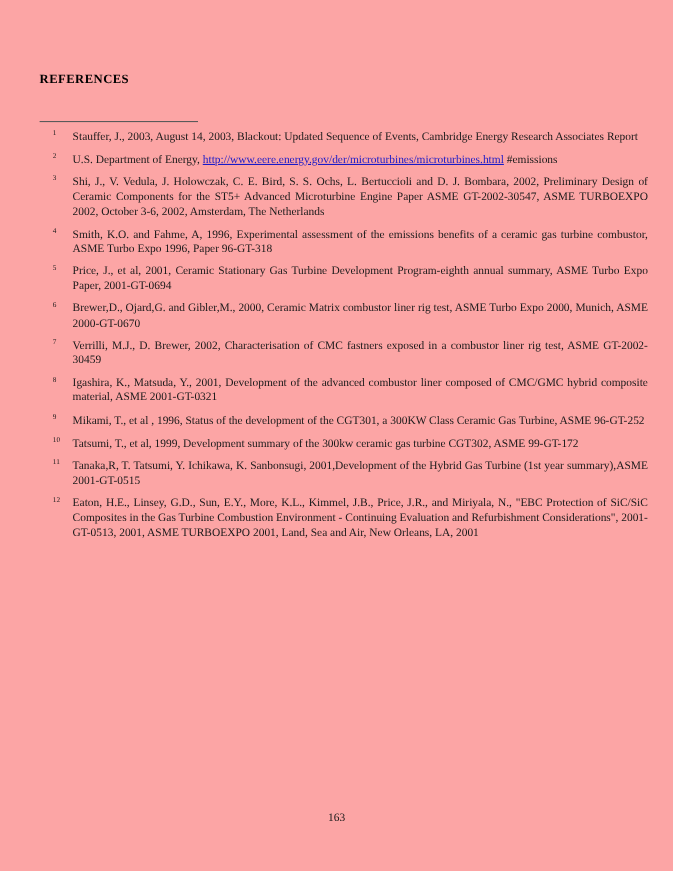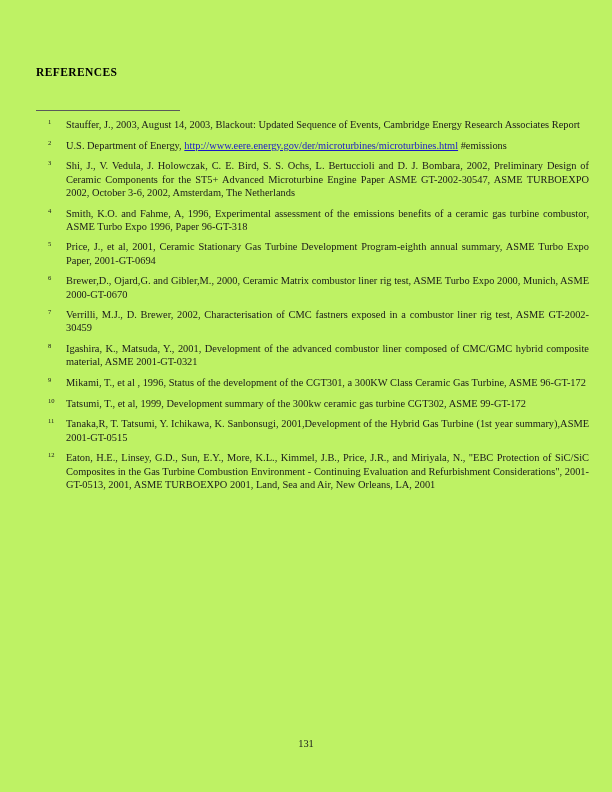--- a/index.html
+++ b/index.html
@@ -4,21 +4,21 @@
 <style>
   html, body {
     margin: 0;
     padding: 0;
     background: #ffffff;
   }
   .page {
     position: relative;
     width: 612px;
     height: 792px;
-    background: #bef264;
+    background: #fca5a5;
     margin: 0 auto;
     overflow: hidden;
     font-family: "Liberation Serif", "DejaVu Serif", serif;
     color: #000000;
   }
   .heading {
     position: absolute;
     left: 36px;
     top: 66px;
     font-size: 11.5px;
@@ -121,35 +121,35 @@
       <span class="body">Verrilli, M.J., D. Brewer, 2002, Characterisation of  CMC fastners exposed in a combustor liner rig test, ASME GT-2002-30459</span>
     </div>
 
     <div class="ref">
       <span class="marker">8</span>
       <span class="body">Igashira, K., Matsuda, Y., 2001, Development of the advanced combustor liner composed of CMC/GMC hybrid composite material, ASME 2001-GT-0321</span>
     </div>
 
     <div class="ref">
       <span class="marker">9</span>
-      <span class="body">Mikami, T., et al , 1996, Status of the development of the CGT301, a 300KW Class Ceramic Gas Turbine, ASME 96-GT-172</span>
+      <span class="body">Mikami, T., et al , 1996, Status of the development of the CGT301, a 300KW Class Ceramic Gas Turbine, ASME 96-GT-252</span>
     </div>
 
     <div class="ref">
       <span class="marker">10</span>
       <span class="body">Tatsumi, T., et al, 1999, Development summary of the 300kw ceramic gas turbine CGT302, ASME 99-GT-172</span>
     </div>
 
     <div class="ref">
       <span class="marker">11</span>
       <span class="body">Tanaka,R, T. Tatsumi, Y. Ichikawa, K. Sanbonsugi, 2001,Development of the Hybrid Gas Turbine (1st year summary),ASME 2001-GT-0515</span>
     </div>
 
     <div class="ref">
       <span class="marker">12</span>
       <span class="body">Eaton, H.E., Linsey, G.D., Sun, E.Y., More, K.L., Kimmel, J.B., Price, J.R., and Miriyala, N., "EBC Protection of SiC/SiC Composites in the Gas Turbine Combustion Environment - Continuing Evaluation and Refurbishment Considerations", 2001-GT-0513, 2001, ASME TURBOEXPO 2001, Land, Sea and Air, New Orleans, LA, 2001</span>
     </div>
 
   </div>
 
-  <div class="page-number">131</div>
+  <div class="page-number">163</div>
 
 </div>
 
 </body></html>

